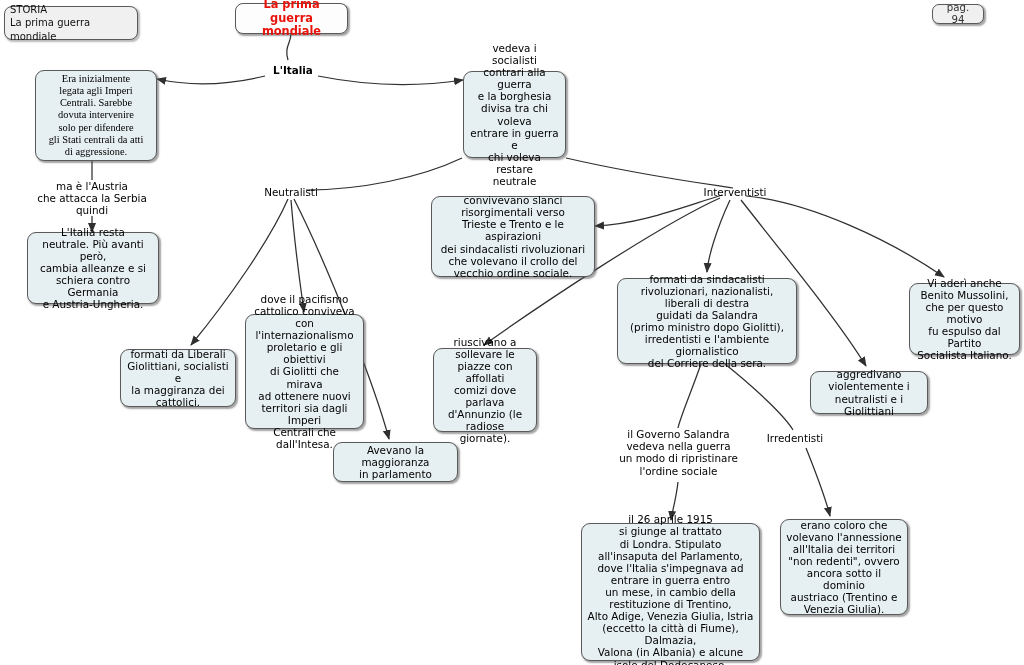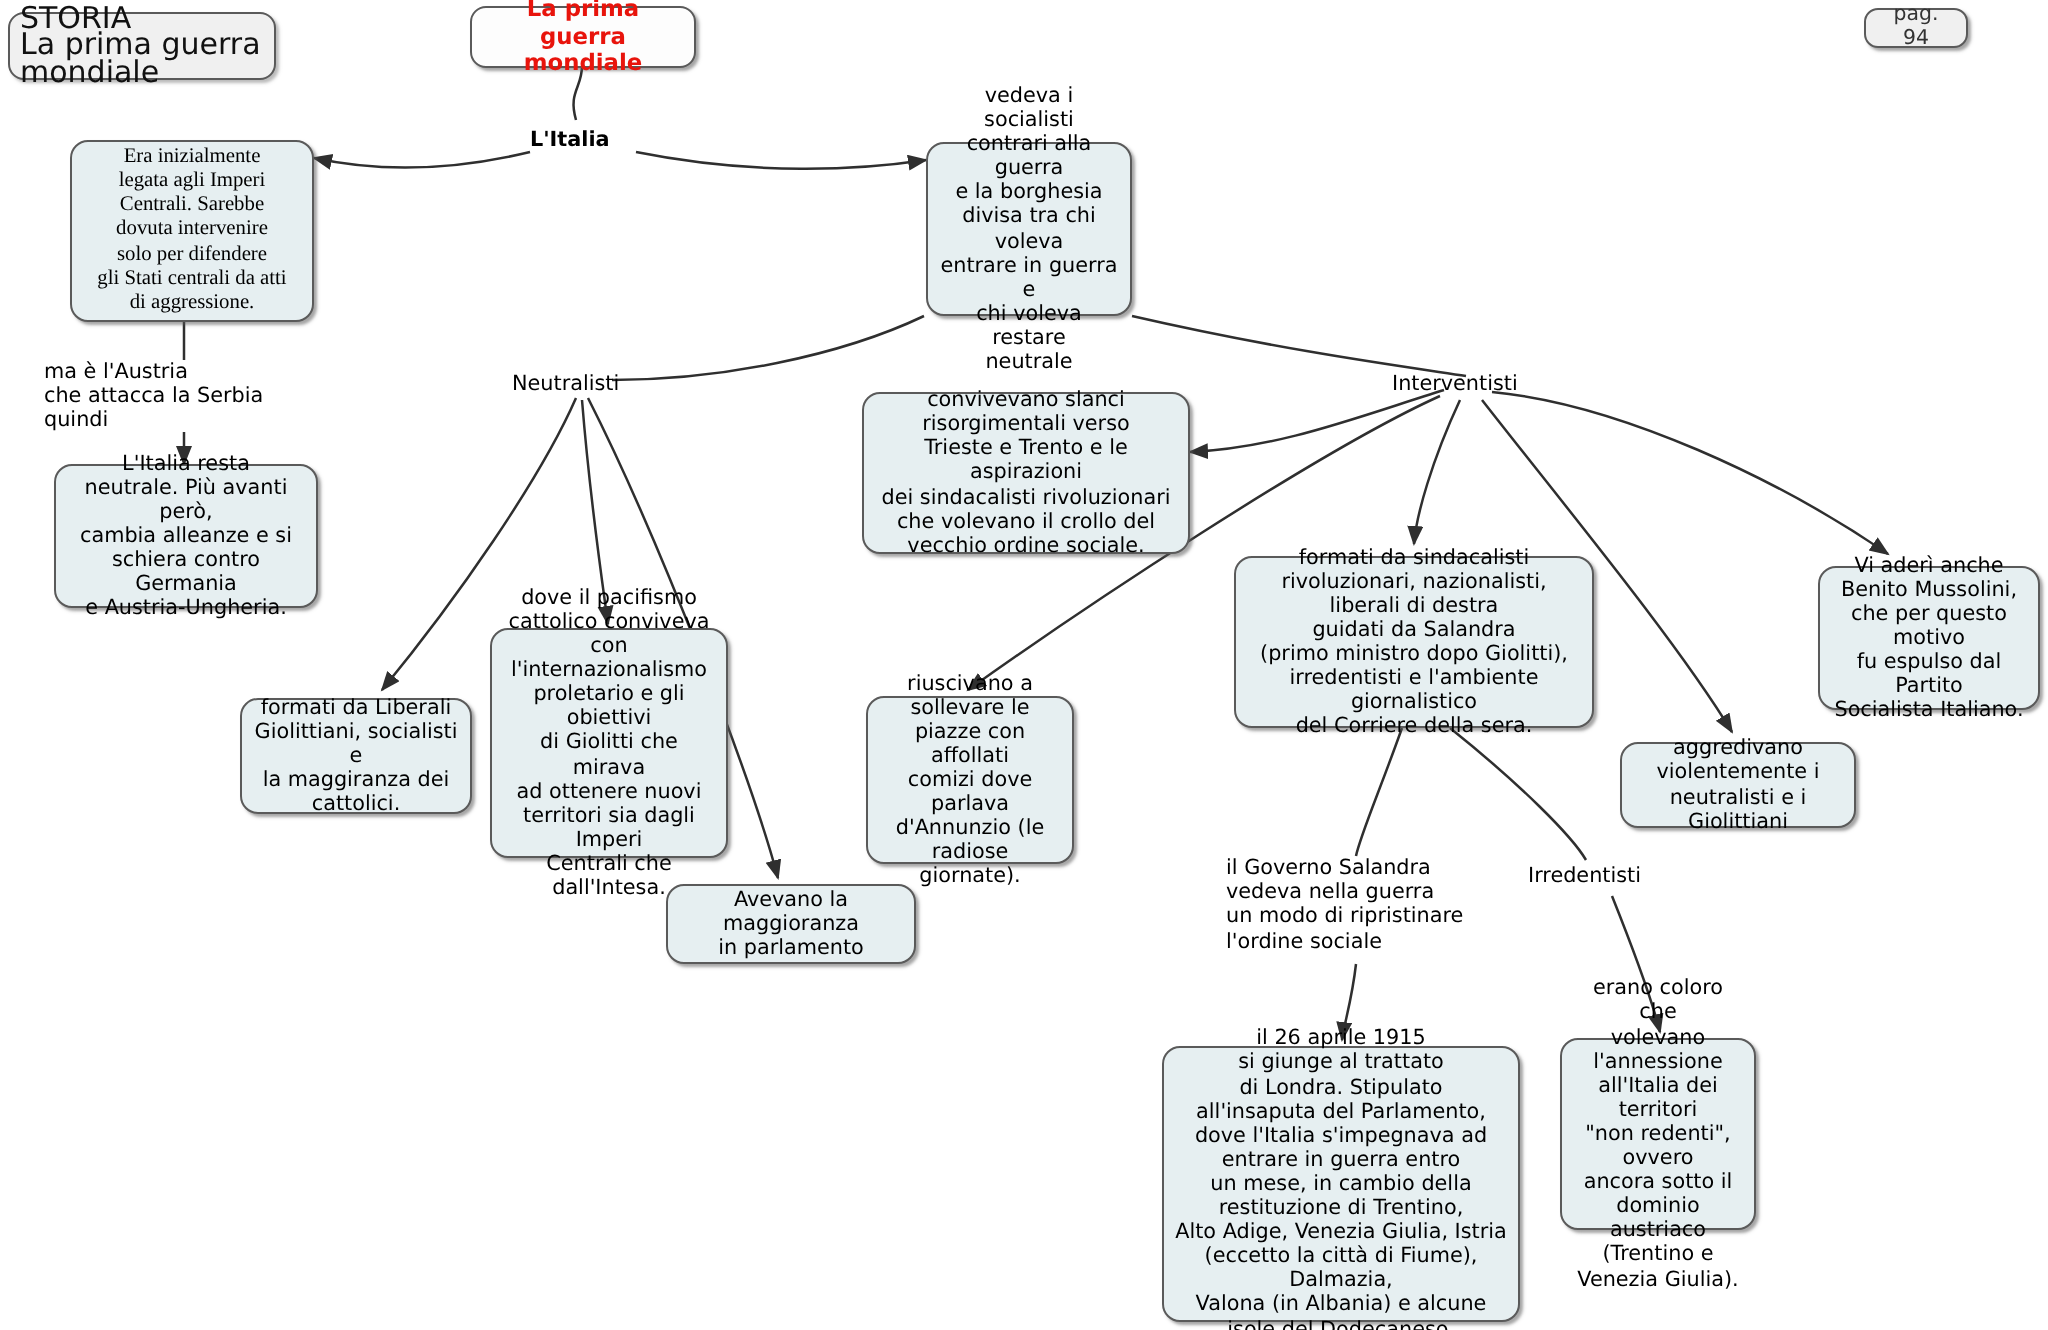--- a/index.html
+++ b/index.html
@@ -52,38 +52,38 @@
     font-weight: bold;
     font-size: 11.4px;
     line-height: 13.4px;
     border-radius: 8px;
   }
   .node.header-node {
     background: #f0f0f0;
     color: #111;
     text-align: left;
     justify-content: flex-start;
-    font-size: 15px;
+    font-size: 10px;
     line-height: 13.2px;
     border-radius: 8px;
     box-shadow: 1.5px 1.5px 1.6px rgba(120,120,120,0.5);
   }
   .node.page-node {
     background: #f0f0f0;
     color: #333;
     font-size: 10.2px;
     border-radius: 7px;
     padding: 2px 6px;
   }
   .edge-label {
     position: absolute;
     font-size: 10.4px;
     line-height: 12.2px;
     color: #000;
-    text-align: left;
+    text-align: center;
     white-space: pre-line;
     background: transparent;
   }
   .edge-label.bold {
     font-weight: bold;
   }
 </style>
 </head>
 <body>
 
@@ -223,21 +223,21 @@
 all'insaputa del Parlamento,
 dove l'Italia s'impegnava ad
 entrare in guerra entro
 un mese, in cambio della
 restituzione di Trentino,
 Alto Adige, Venezia Giulia, Istria
 (eccetto la città di Fiume), Dalmazia,
 Valona (in Albania) e alcune
 isole del Dodecaneso.</div>
 
-  <div class="node" style="left:780px; top:519px; width:98px; height:96px;">erano coloro che
+  <div class="node" style="left:780px; top:519px; width:128px; height:96px;">erano coloro che
 volevano l'annessione
 all'Italia dei territori
 "non redenti", ovvero
 ancora sotto il dominio
 austriaco (Trentino e
 Venezia Giulia).</div>
 
   <div class="edge-label bold" style="left:265px; top:64px; width:56px;">L'Italia</div>
 
   <div class="edge-label" style="left:22px; top:180px; width:140px;">ma è l'Austria

